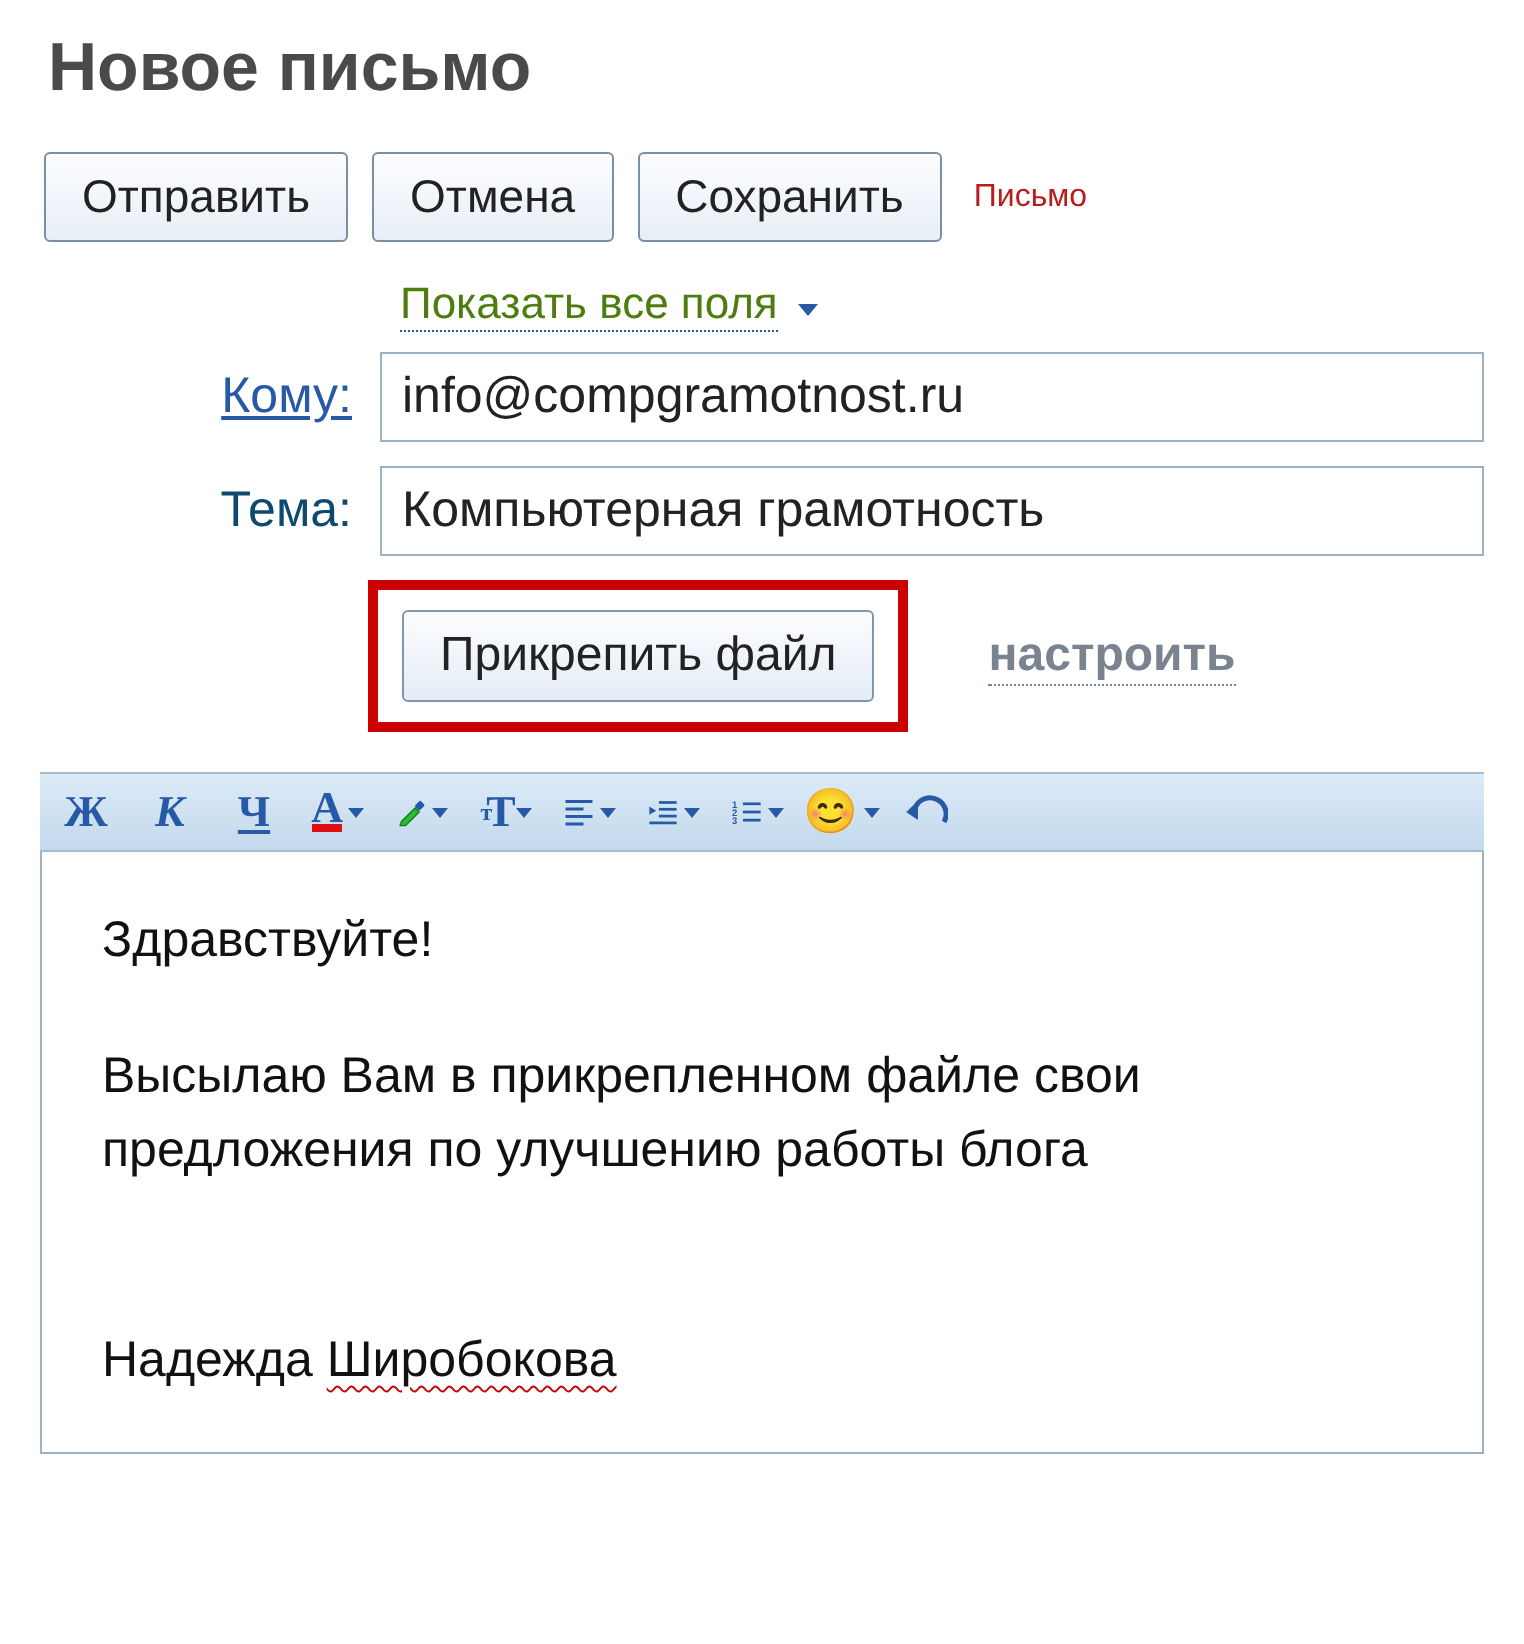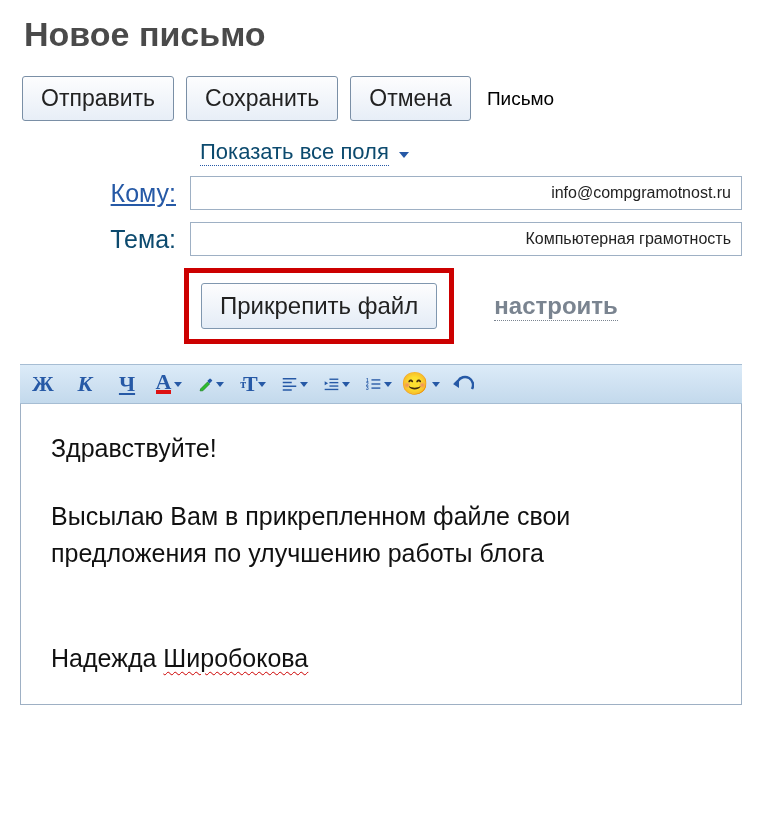--- a/index.html
+++ b/index.html
@@ -26,31 +26,31 @@
     .btn {
       background: linear-gradient(#fdfdfe, #e7eef7);
       border: 1px solid #7a8fa6;
       border-radius: 3px;
       padding: 8px 18px;
       font-size: 23px;
       color: #222;
       cursor: pointer;
     }
     .tab-label {
-      font-size: 19px;
-      color: #000000;
+      font-size: 16px;
+      color: #b91c1c;
       padding-left: 4px;
     }
     .show-fields-row {
       padding-left: 180px;
       margin-bottom: 10px;
     }
     .show-fields-link {
       font-size: 22px;
-      color: #0c4a6e;
+      color: #4d7c0f;
       border-bottom: 1px dotted #2659a6;
       cursor: pointer;
       display: inline-block;
     }
     .show-fields-arrow {
       display: inline-block;
       width: 0; height: 0;
       border-left: 5px solid transparent;
       border-right: 5px solid transparent;
       border-top: 6px solid #2659a6;
@@ -69,26 +69,25 @@
       padding-right: 14px;
     }
     .form-label.link-label {
       color: #2659a6;
       text-decoration: underline;
       cursor: pointer;
     }
     .form-label.plain-label { color: #0c4a6e; }
     .text-input {
       flex: 1;
-      font-size: 16px;
+      font-size: 25px;
       color: #222;
       padding: 7px 10px;
       border: 1px solid #9eb0c4;
       background: #fff;
-      text-align: right;
     }
     .attach-row {
       margin-top: 8px;
       margin-bottom: 20px;
       display: flex;
       align-items: center;
     }
     .attach-hl {
       margin-left: 164px;
       border: 5px solid #cc0000;
@@ -167,22 +166,22 @@
     }
   </style>
 </head>
 <body>
 
 <h1 class="page-title">Новое письмо</h1>
 
 <div class="toolbar-outer">
   <div class="main-toolbar">
     <button class="btn">Отправить</button>
+    <button class="btn">Отмена</button>
     <button class="btn">Сохранить</button>
-    <button class="btn">Отмена</button>
     <span class="tab-label">Письмо</span>
   </div>
 </div>
 
 <div class="show-fields-row">
   <span class="show-fields-link">Показать все поля</span>
   <span class="show-fields-arrow"></span>
 </div>
 
 <div class="form-row">

